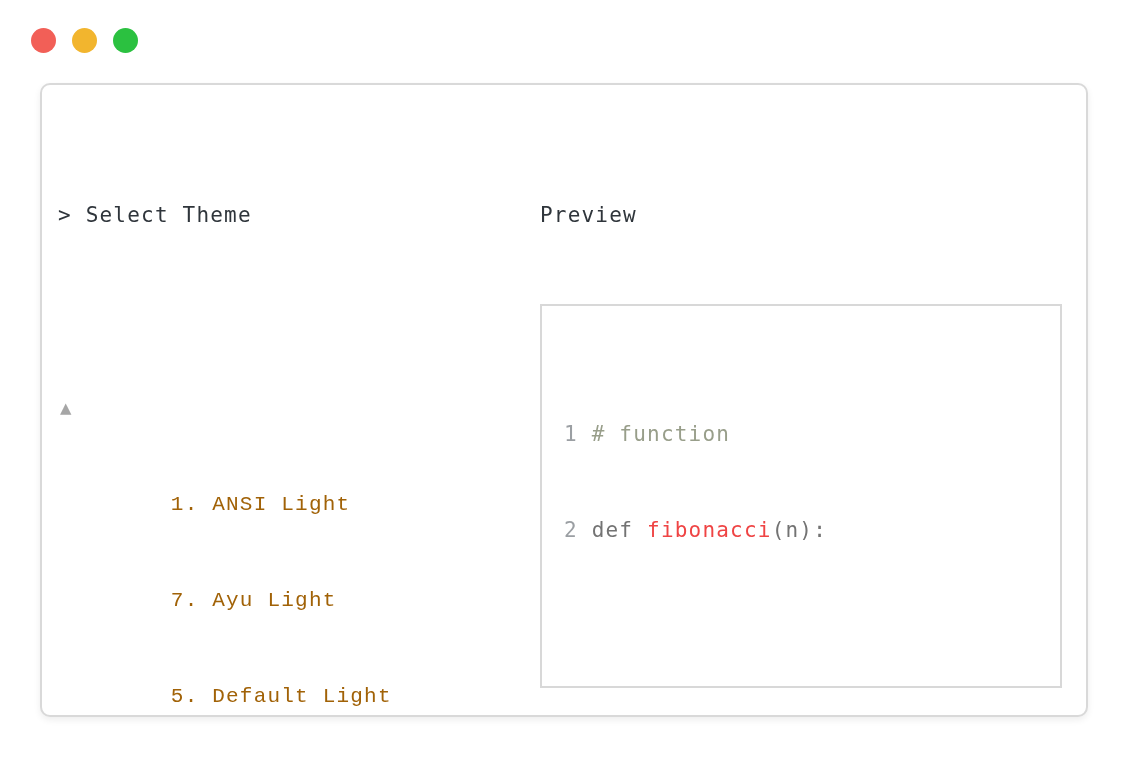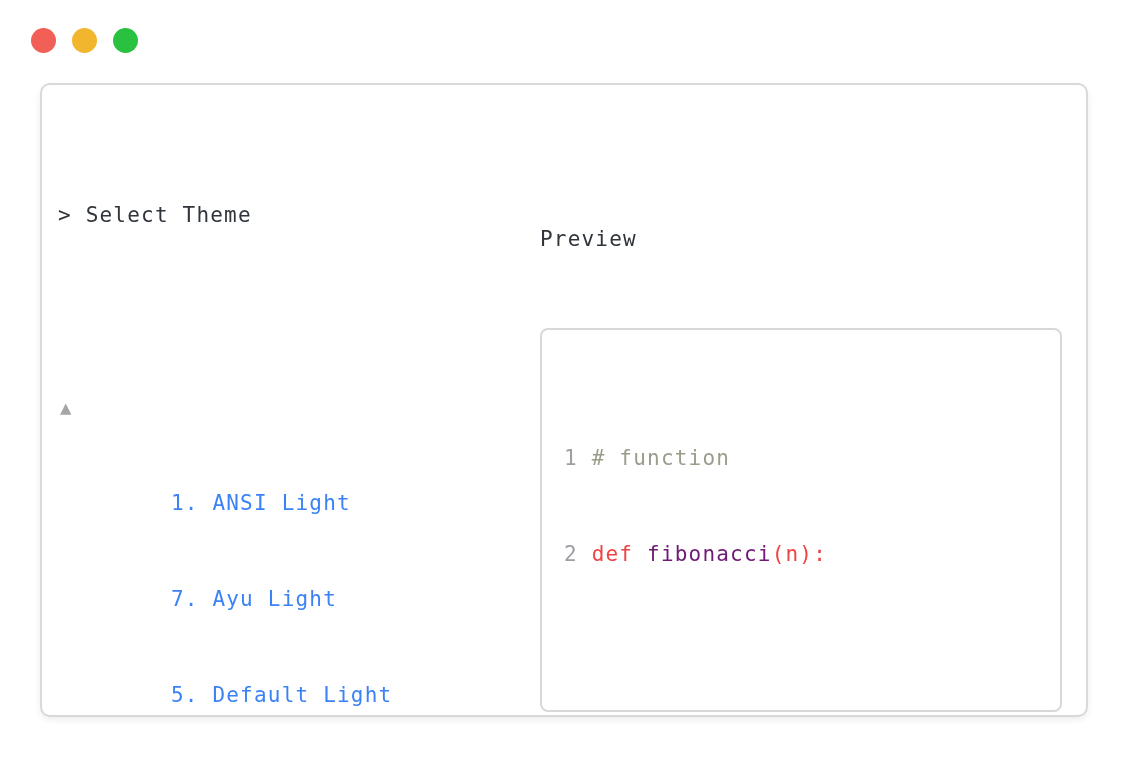--- a/index.html
+++ b/index.html
@@ -35,42 +35,42 @@
 
   
   .left-col { position: absolute; left: 16px; top: 50px; width: 1010px; }
   .row { height: 32px; line-height: 32px; white-space: pre; }
   .picker-title { color: #2f353b; }
   .scroll-arrow { display: block; height: 32px; line-height: 32px; }
   .scroll-arrow.up   { color: #a6a6a6; font-size: 19px; padding-left: 2px; }
 
   .list-row { height: 32px; line-height: 32px; cursor: default; }
   .bullet { display: inline-block; width: 16px; color: #1a8a8e; }
-  .item-label { color: #3b82f6; }
+  .item-label { color: #a16207; font-family: Liberation Mono, monospace; }
   .item-muted { color: #9b9fa3; }
 
   
   .preview-col { position: absolute; left: 498px; top: 50px; width: 540px; }
-  .preview-title { color: #2f353b; height: 32px; line-height: 32px; margin-top: 24px; }
+  .preview-title { color: #2f353b; height: 32px; line-height: 32px; }
   .preview-box {
     margin-top: 9px;
     width: 522px; height: 384px;
     border: 2px solid #d8d8d8;
-    border-radius: 8px;
+    border-radius: 0;
     padding: 48px 0 0 10px;
     overflow: hidden;
     background: #ffffff;
   }
   .code-line { height: 32px; line-height: 32px; white-space: pre; padding-left: 12px; }
 
   
   .tok-ln       { color: #9b9fa3; }
-  .tok-plain    { color: #ef4444; }
+  .tok-plain    { color: #737373; }
   .tok-comment  { color: #989e8a; }
-  .tok-function { color: #701a75; margin-top: 44px; }
+  .tok-function { color: #ef4444; margin-top: 44px; }
   .tok-number   { color: #1a8a8e; }
 </style>
 </head>
 <body>
 
 <div class="traffic">
   <span class="light red"></span>
   <span class="light yellow"></span>
   <span class="light green"></span>
 </div>

